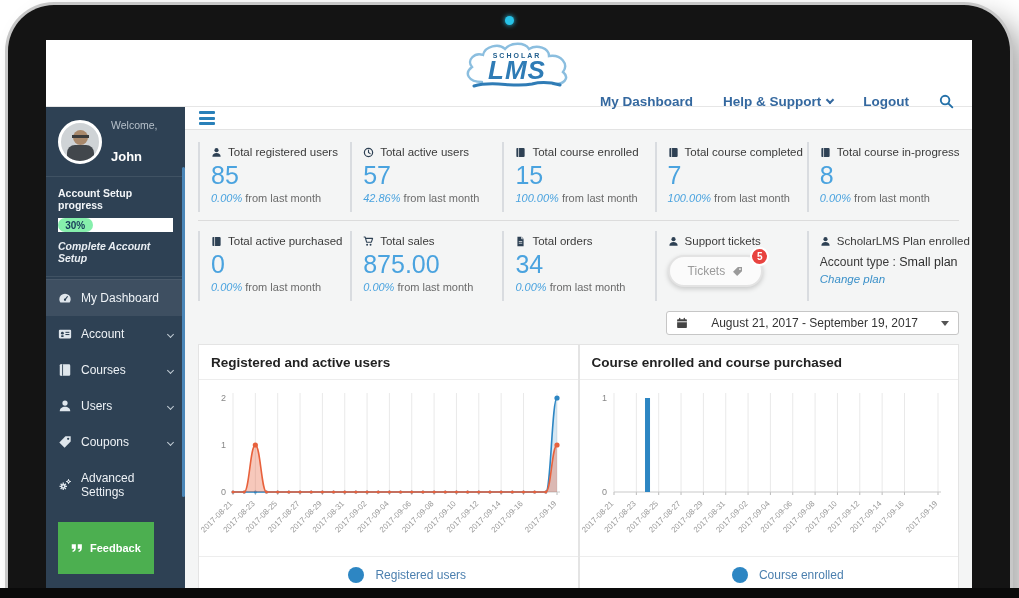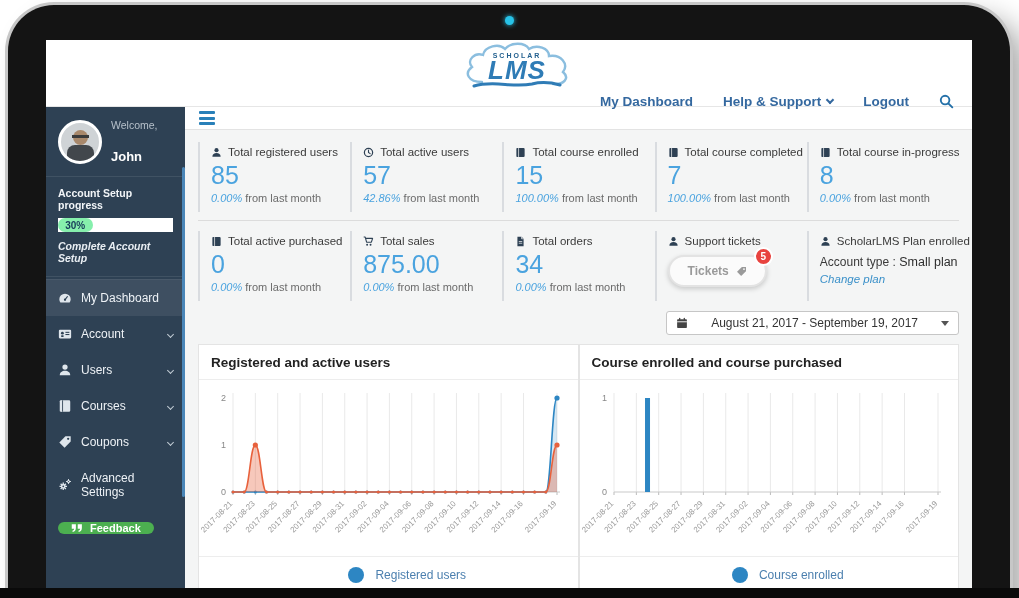--- a/index.html
+++ b/index.html
@@ -52,22 +52,22 @@
                    font-size:10px; font-weight:bold; color:#173a5a;border-radius:7px; }
   .complete-link { font-size:10.5px; font-style:italic; font-weight:bold; color:#e9eef3; cursor:pointer; }
 
   .menu { margin-top:2px; }
   .menu-item { padding:11px 12px; font-size:12px; display:flex; align-items:center; gap:9px; color:#eef2f6; cursor:pointer; }
   .menu-item.active { background:rgba(255,255,255,.08); border-top:1px solid rgba(255,255,255,.06); }
   .menu-item .mi-icon { width:14px; height:14px; color:#dfe6ec; flex-shrink:0; display:flex; }
   .menu-item .mi-icon svg { width:14px; height:14px; }
   .menu-chev { margin-left:auto; width:5px; height:5px; border-right:1.6px solid #c2ccd5; border-bottom:1.6px solid #c2ccd5;
                transform:rotate(45deg); }
-  .feedback-btn { margin:12px 12px; background:#4caf50; border:none; border-radius:8px; color:#fff; font-size:11px;
-                  font-weight:bold; padding:0 13px; display:inline-flex; align-items:center; gap:7px; cursor:pointer;
+  .feedback-btn { margin:12px 12px; background:#4caf50; border:none; border-radius:0; color:#fff; font-size:11px;
+                  font-weight:bold; padding:20px 13px; display:inline-flex; align-items:center; gap:7px; cursor:pointer;
                   font-family:"Liberation Sans", sans-serif; }
 
   
   .main { flex:1; background:#f4f5f5; display:flex; flex-direction:column; overflow:hidden; }
   .toolbar { height:30px; background:#fff; border-bottom:1px solid #e3e3e3; display:flex; align-items:center; padding-left:10px; }
   .hamburger { display:flex; flex-direction:column; gap:2.5px; cursor:pointer; padding:4px; }
   .hamburger span { width:16px; height:3px; background:#2980b9; border-radius:1px; }
 
   .content { flex:1; padding:12px 13px 0; }
 
@@ -76,21 +76,21 @@
   .stat-top { font-size:11.5px; color:#3a3a3a; display:flex; align-items:center; gap:6px; white-space:nowrap; }
   .stat-top svg { width:11px; height:11px; color:#2e4154; flex-shrink:0; }
   .stat-value { font-size:25px; color:#4aa3df; margin:3px 0 2px; }
   .stat-sub { font-size:11px; color:#6b6b6b; white-space:nowrap; }
   .stat-sub .pct { color:#4aa3df; font-style:italic; }
   .rows-divider { border-top:1px solid #dcdcdc; margin:8px 0 10px; }
 
   .tickets-wrap { position:relative; display:inline-block; margin-top:8px; }
   .tickets-btn { background:#fbfbfb; border:2px solid #e3e3e3; box-shadow:0 2px 5px rgba(0,0,0,.18);
                  border-radius:17px; padding:7px 18px; color:#9a9a9a; font-size:12px; display:inline-flex;
-                 align-items:center; gap:7px; cursor:pointer; font-family:"Liberation Sans", sans-serif;font-weight:bold; }
+                 align-items:center; gap:7px; cursor:pointer; font-family:"Liberation Sans", sans-serif; }
   .tickets-btn svg { width:11px; height:11px; color:#9a9a9a; }
   .tickets-badge { position:absolute; top:-8px; right:-6px; width:19px; height:19px; border-radius:50%;
                    background:#e8433f; border:2px solid #fff; color:#fff; font-size:10px; font-weight:bold;
                    display:flex; align-items:center; justify-content:center; }
 
   .plan-line { font-size:12px; color:#3a3a3a; margin-top:8px; white-space:nowrap; }
   .plan-line .plan-val { color:#2f2f2f; font-size:12.5px; }
   .change-plan { font-size:11.5px; font-style:italic; color:#3a90c9; margin-top:4px; cursor:pointer; }
 
   .datebar { display:flex; justify-content:flex-end; margin:10px 0 9px; }
@@ -193,36 +193,36 @@
                     <rect x="8.5" y="5.5" width="4.5" height="1.2" fill="#2e4154"></rect>
                     <rect x="8.5" y="8" width="4.5" height="1.2" fill="#2e4154"></rect>
                   </svg>
               </span>
               <span>Account</span>
               <span class="menu-chev"></span>
             </div>
             <div class="menu-item">
               <span class="mi-icon">
                 <svg viewBox="0 0 16 16">
-                    <circle cx="8" cy="4.6" r="3" fill="currentColor"></circle>
-                    <path d="M2 14c0-3.4 2.7-5.2 6-5.2s6 1.8 6 5.2z" fill="currentColor"></path>
-                  </svg>
-              </span>
-              <span>Users</span>
-              <span class="menu-chev"></span>
-            </div>
-            <div class="menu-item">
-              <span class="mi-icon">
-                <svg viewBox="0 0 16 16">
                     <path d="M3.5 1.5h9A1.5 1.5 0 0 1 14 3v10a1.5 1.5 0 0 1-1.5 1.5h-9z" fill="currentColor"></path>
                     <rect x="2" y="1.5" width="2.6" height="13" rx="1" fill="currentColor"></rect>
                     <line x1="5.2" y1="1.5" x2="5.2" y2="14.5" stroke="#2e4154" stroke-width="1"></line>
                   </svg>
               </span>
               <span>Courses</span>
+              <span class="menu-chev"></span>
+            </div>
+            <div class="menu-item">
+              <span class="mi-icon">
+                <svg viewBox="0 0 16 16">
+                    <circle cx="8" cy="4.6" r="3" fill="currentColor"></circle>
+                    <path d="M2 14c0-3.4 2.7-5.2 6-5.2s6 1.8 6 5.2z" fill="currentColor"></path>
+                  </svg>
+              </span>
+              <span>Users</span>
               <span class="menu-chev"></span>
             </div>
             <div class="menu-item">
               <span class="mi-icon">
                 <svg viewBox="0 0 16 16">
                     <path d="M1.5 8.5 8.5 1.5h6v6l-7 7z" fill="currentColor"></path>
                     <circle cx="11.6" cy="4.4" r="1.3" fill="#2e4154"></circle>
                   </svg>
               </span>
               <span>Coupons</span>

